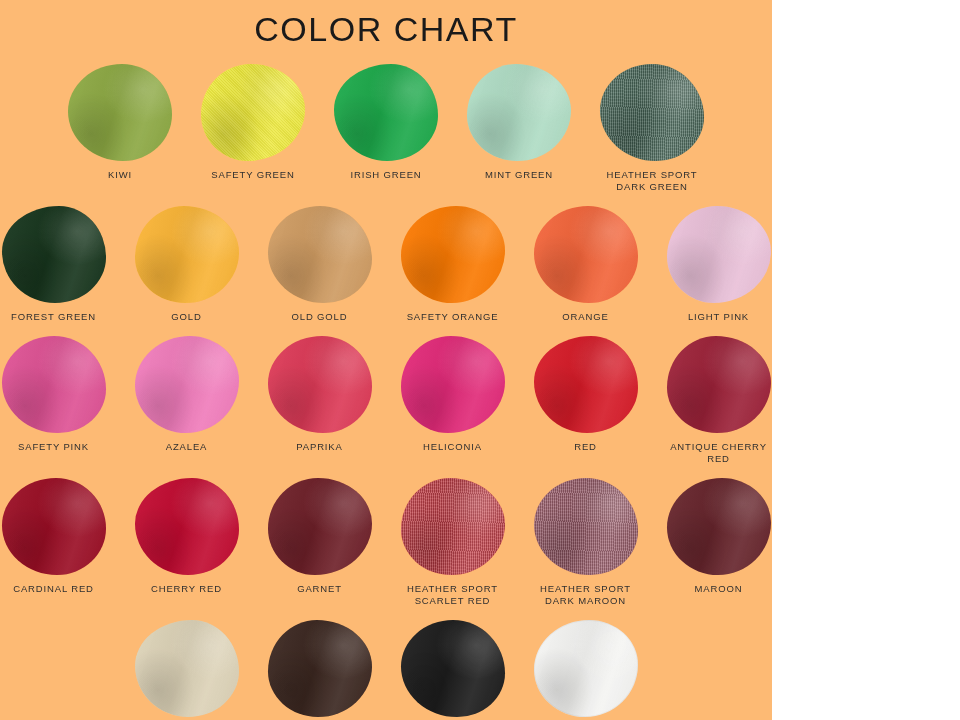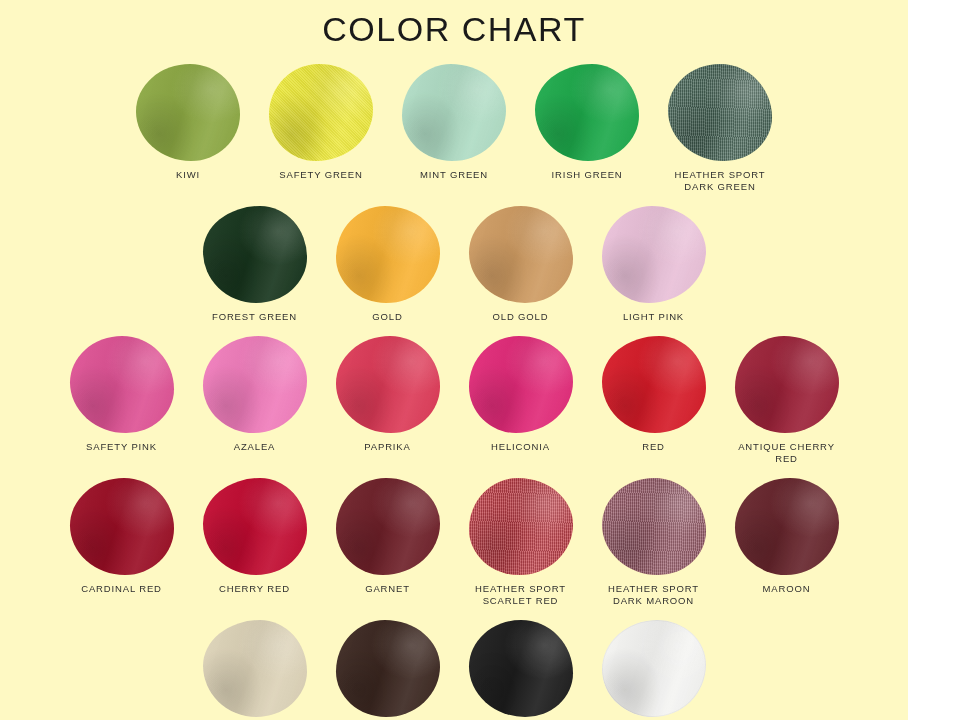--- a/index.html
+++ b/index.html
@@ -3,23 +3,23 @@
 <meta charset="utf-8">
 <style>
   * { box-sizing: border-box; margin: 0; padding: 0; }
   html, body {
     width: 960px; height: 720px;
     background: #ffffff;
     font-family: "Liberation Sans", sans-serif;
     overflow: hidden;
   }
   .page {
-    width: 908px; height: 720px;
+    width: 772px; height: 720px;
     position: relative;
-    background: #fef9c3;
+    background: #fdba74;
     padding: 0;
   }
   .chart-title {
     text-align: center;
     font-family: "Liberation Sans", sans-serif;
     font-size: 34px;
     font-weight: 300;
     letter-spacing: 1.5px;
     color: #1a1a1a;
     padding-top: 12px;
@@ -123,29 +123,29 @@
           <div class="label">KIWI</div>
         </div>
         <div class="cell">
           <div class="swatch-wrap">
             <div class="swatch speckle" style="background: rgb(237, 233, 57); border-radius: 48% 52% 55% 45% / 52% 47% 53% 48%;"></div>
           </div>
           <div class="label">SAFETY GREEN</div>
         </div>
         <div class="cell">
           <div class="swatch-wrap">
+            <div class="swatch" style="background: rgb(29, 169, 75); border-radius: 55% 45% 49% 51% / 47% 53%;"></div>
+          </div>
+          <div class="label">IRISH GREEN</div>
+        </div>
+        <div class="cell">
+          <div class="swatch-wrap">
             <div class="swatch" style="background: rgb(175, 220, 196); border-radius: 47% 53% 52% 48% / 53% 48% 52% 47%;"></div>
           </div>
           <div class="label">MINT GREEN</div>
-        </div>
-        <div class="cell">
-          <div class="swatch-wrap">
-            <div class="swatch" style="background: rgb(29, 169, 75); border-radius: 55% 45% 49% 51% / 47% 53%;"></div>
-          </div>
-          <div class="label">IRISH GREEN</div>
         </div>
         <div class="cell">
           <div class="swatch-wrap">
             <div class="swatch heather" style="background: rgb(74, 106, 91); border-radius: 50% 50% 46% 54% / 48% 55% 45% 52%;"></div>
           </div>
           <div class="label">HEATHER SPORT
 DARK GREEN</div>
         </div>
       </div>
       <div class="row">
@@ -159,20 +159,32 @@
           <div class="swatch-wrap">
             <div class="swatch" style="background: rgb(249, 180, 54); border-radius: 47% 53% 52% 48% / 53% 48% 52% 47%;"></div>
           </div>
           <div class="label">GOLD</div>
         </div>
         <div class="cell">
           <div class="swatch-wrap">
             <div class="swatch" style="background: rgb(206, 155, 98); border-radius: 50% 50% 46% 54% / 48% 55% 45% 52%;"></div>
           </div>
           <div class="label">OLD GOLD</div>
+        </div>
+        <div class="cell">
+          <div class="swatch-wrap">
+            <div class="swatch" style="background: rgb(250, 122, 3); border-radius: 53% 47% 51% 49% / 51% 46% 54% 49%;"></div>
+          </div>
+          <div class="label">SAFETY ORANGE</div>
+        </div>
+        <div class="cell">
+          <div class="swatch-wrap">
+            <div class="swatch" style="background: rgb(242, 101, 59); border-radius: 52% 48% 47% 53% / 49% 52% 48% 51%;"></div>
+          </div>
+          <div class="label">ORANGE</div>
         </div>
         <div class="cell">
           <div class="swatch-wrap">
             <div class="swatch" style="background: rgb(233, 192, 216); border-radius: 48% 52% 55% 45% / 52% 47% 53% 48%;"></div>
           </div>
           <div class="label">LIGHT PINK</div>
         </div>
       </div>
       <div class="row">
         <div class="cell">

